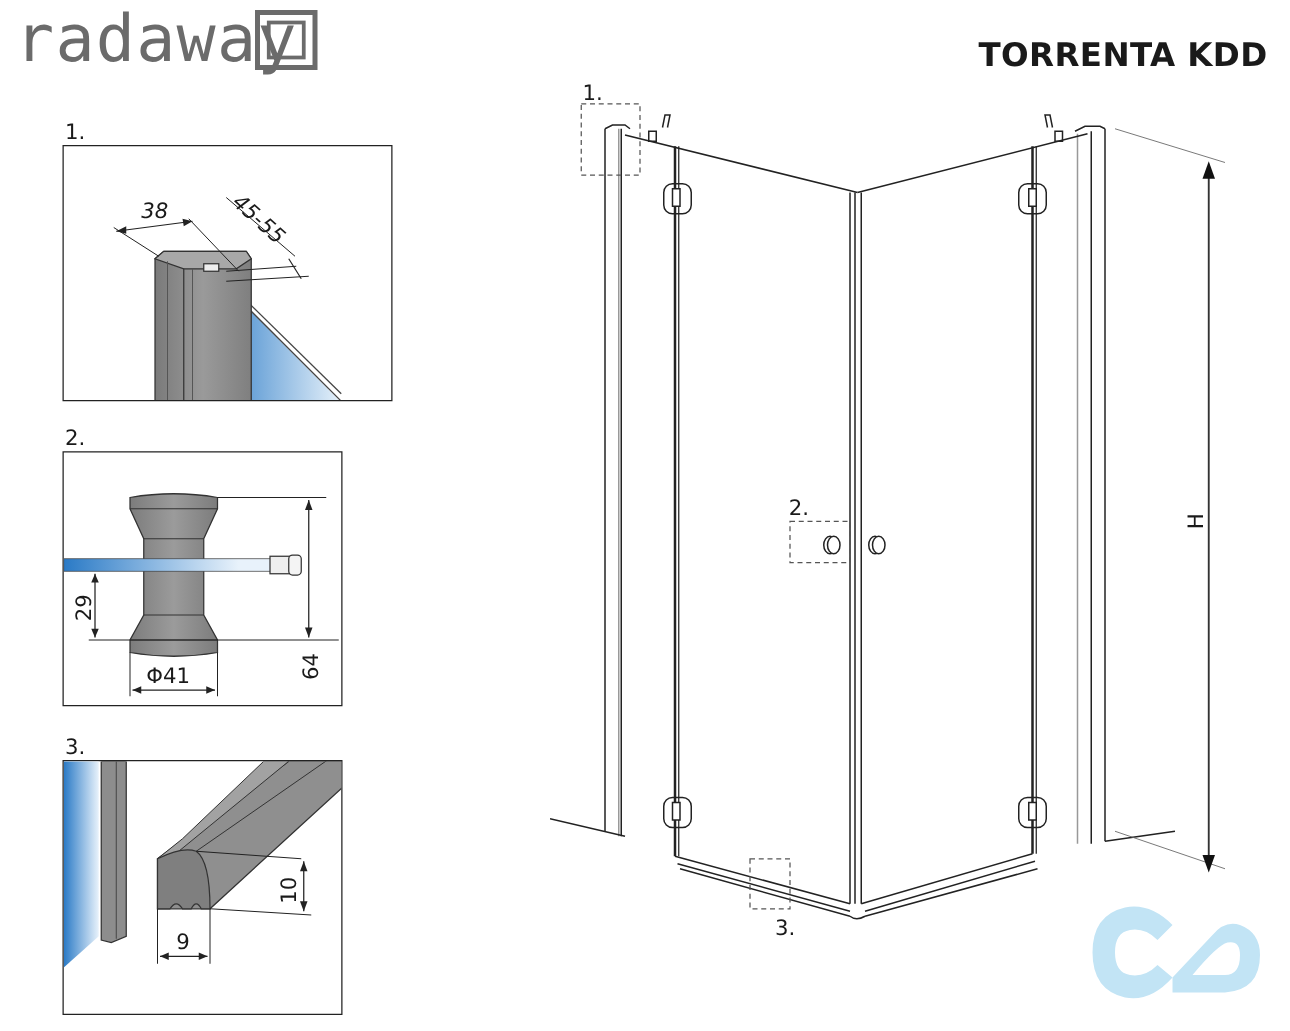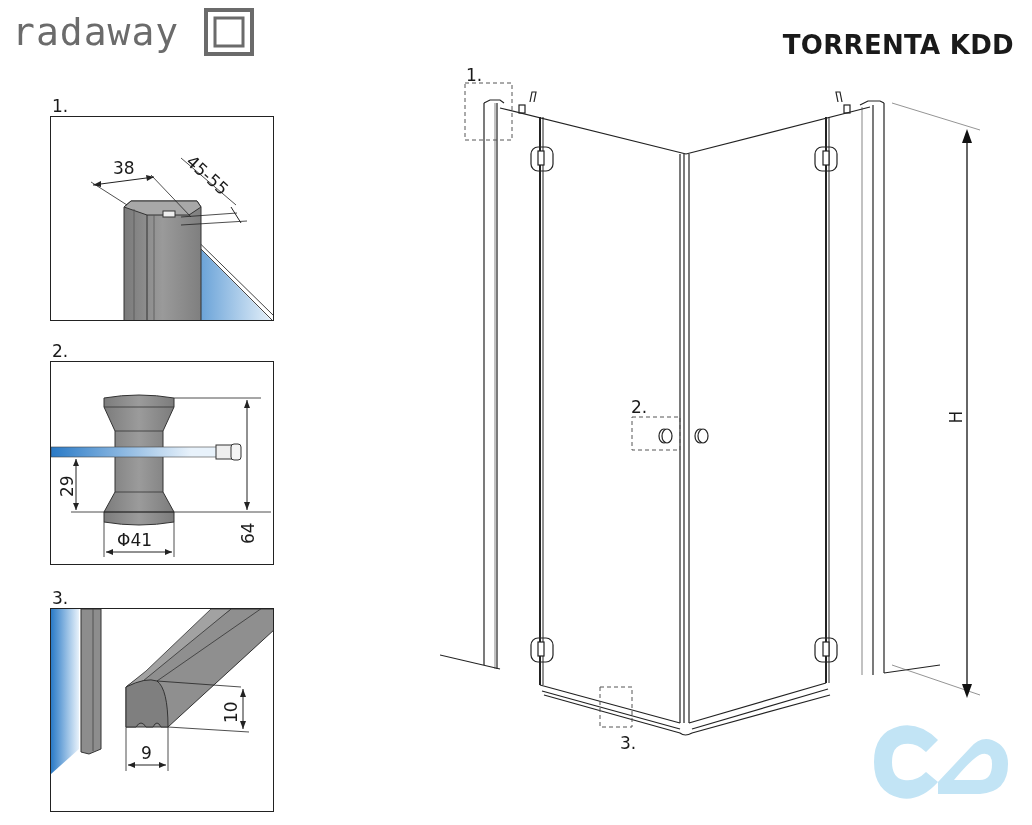--- a/index.html
+++ b/index.html
@@ -1,40 +1,40 @@
 <!DOCTYPE html>
 <html><head>
 <meta charset="utf-8">
 <style>
   html, body { margin: 0; padding: 0; background: #ffffff; }
   body { width: 1032px; height: 825px; position: relative; overflow: hidden; font-family: "DejaVu Sans", sans-serif; color: #1a1a1a; }
   .abs { position: absolute; }
   .brand { left: 10px; top: 8px; width: 250px; height: 50px; }
-  .brand-text { position: absolute; left: 2px; top: 4px; font-family: "DejaVu Sans Mono", monospace; font-size: 38px; letter-spacing: 1px; color: #6b6b6b; line-height: 40px; }
+  .brand-text { position: absolute; left: 2px; top: 4px; font-family: "DejaVu Sans Mono", monospace; font-size: 52px; letter-spacing: 1px; color: #6b6b6b; line-height: 40px; }
   .title { right: 18px; top: 6px; font-family: "DejaVu Sans", sans-serif; font-weight: bold; font-size: 26px; color: #1a1a1a; letter-spacing: 0.3px; margin-top: 24px; }
   .detail-label { font-family: "DejaVu Sans", sans-serif; font-size: 17px; color: #1a1a1a; }
   .detail-box { border: 1.5px solid #222; background: #fff; box-sizing: border-box; overflow: hidden; }
   .dim { font-family: "DejaVu Sans", sans-serif; font-size: 17px; fill: #1a1a1a; }
   .callout { font-family: "DejaVu Sans", sans-serif; font-size: 17px; color: #1a1a1a; }
 </style>
 </head>
 <body>
 
 <div class="abs brand">
   <span class="brand-text">radaway</span>
   <svg class="abs" style="left:194px;top:0px;" width="52" height="50">
     <rect x="2" y="2" width="46" height="44" fill="none" stroke="#6b6b6b" stroke-width="4"></rect>
     <rect x="11" y="10" width="28" height="28" fill="none" stroke="#6b6b6b" stroke-width="3"></rect>
   </svg>
 </div>
 
 <div class="abs title">TORRENTA KDD</div>
 
 <div class="abs detail-label" style="left:52px;top:96px;">1.</div>
-<div class="abs detail-box" style="left:50px;top:116px;width:224px;height:205px;">
+<div class="abs detail-box" style="left:50px;top:116px;width:264px;height:205px;font-style:italic;">
   <svg width="224" height="205">
     <defs>
       <linearGradient id="g1" x1="0" x2="1" y1="0" y2="0">
         <stop offset="0" stop-color="#2a7ac6"></stop>
         <stop offset="1" stop-color="#e6f1fa"></stop>
       </linearGradient>
       <linearGradient id="gray1" x1="0" x2="1">
         <stop offset="0" stop-color="#7a7a7a"></stop>
         <stop offset="0.5" stop-color="#9a9a9a"></stop>
         <stop offset="1" stop-color="#7f7f7f"></stop>

